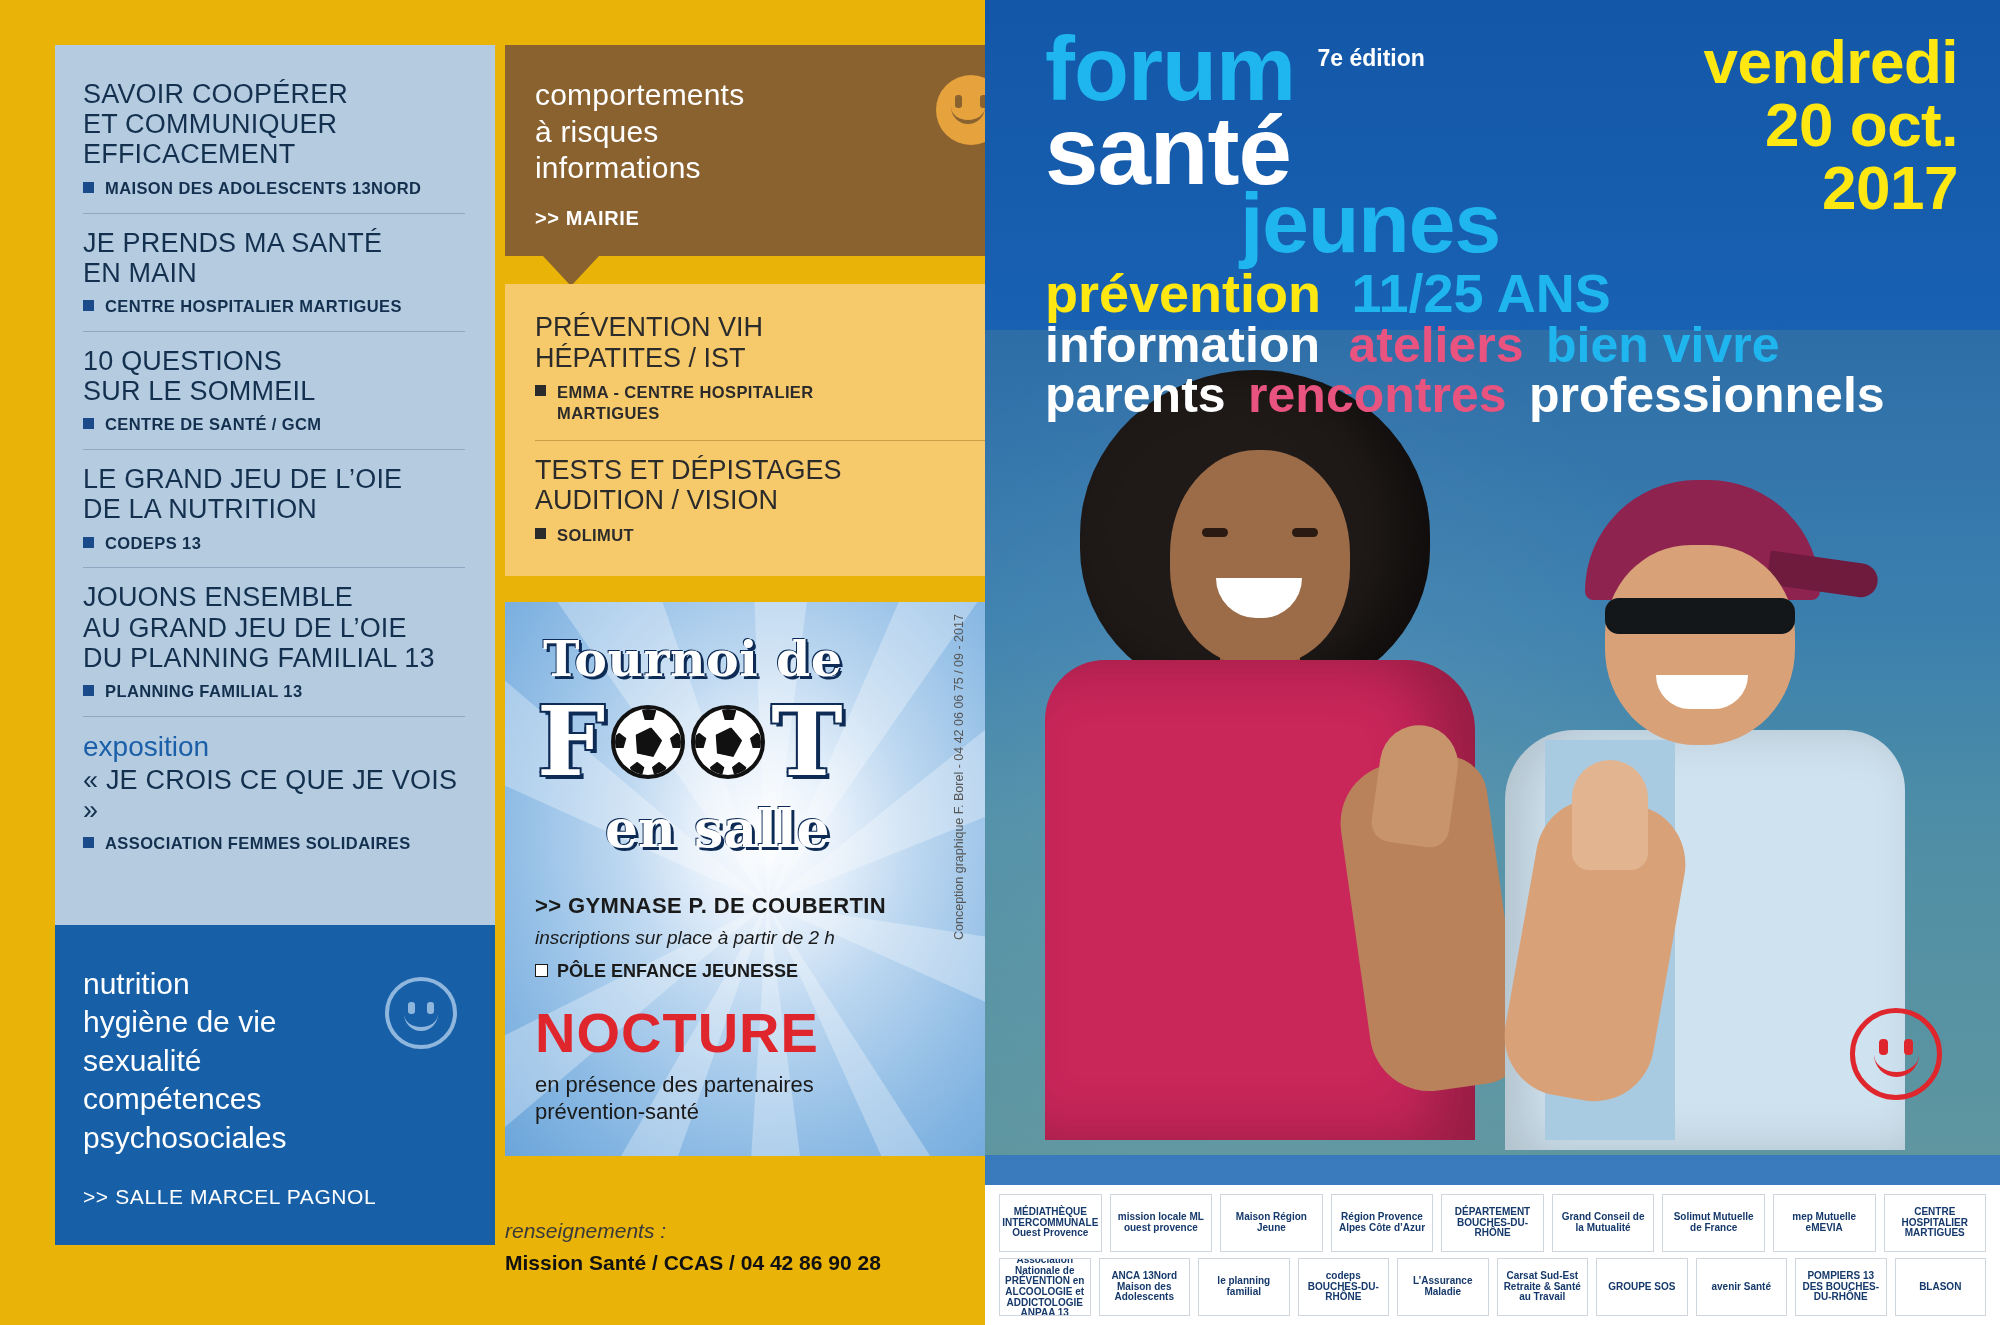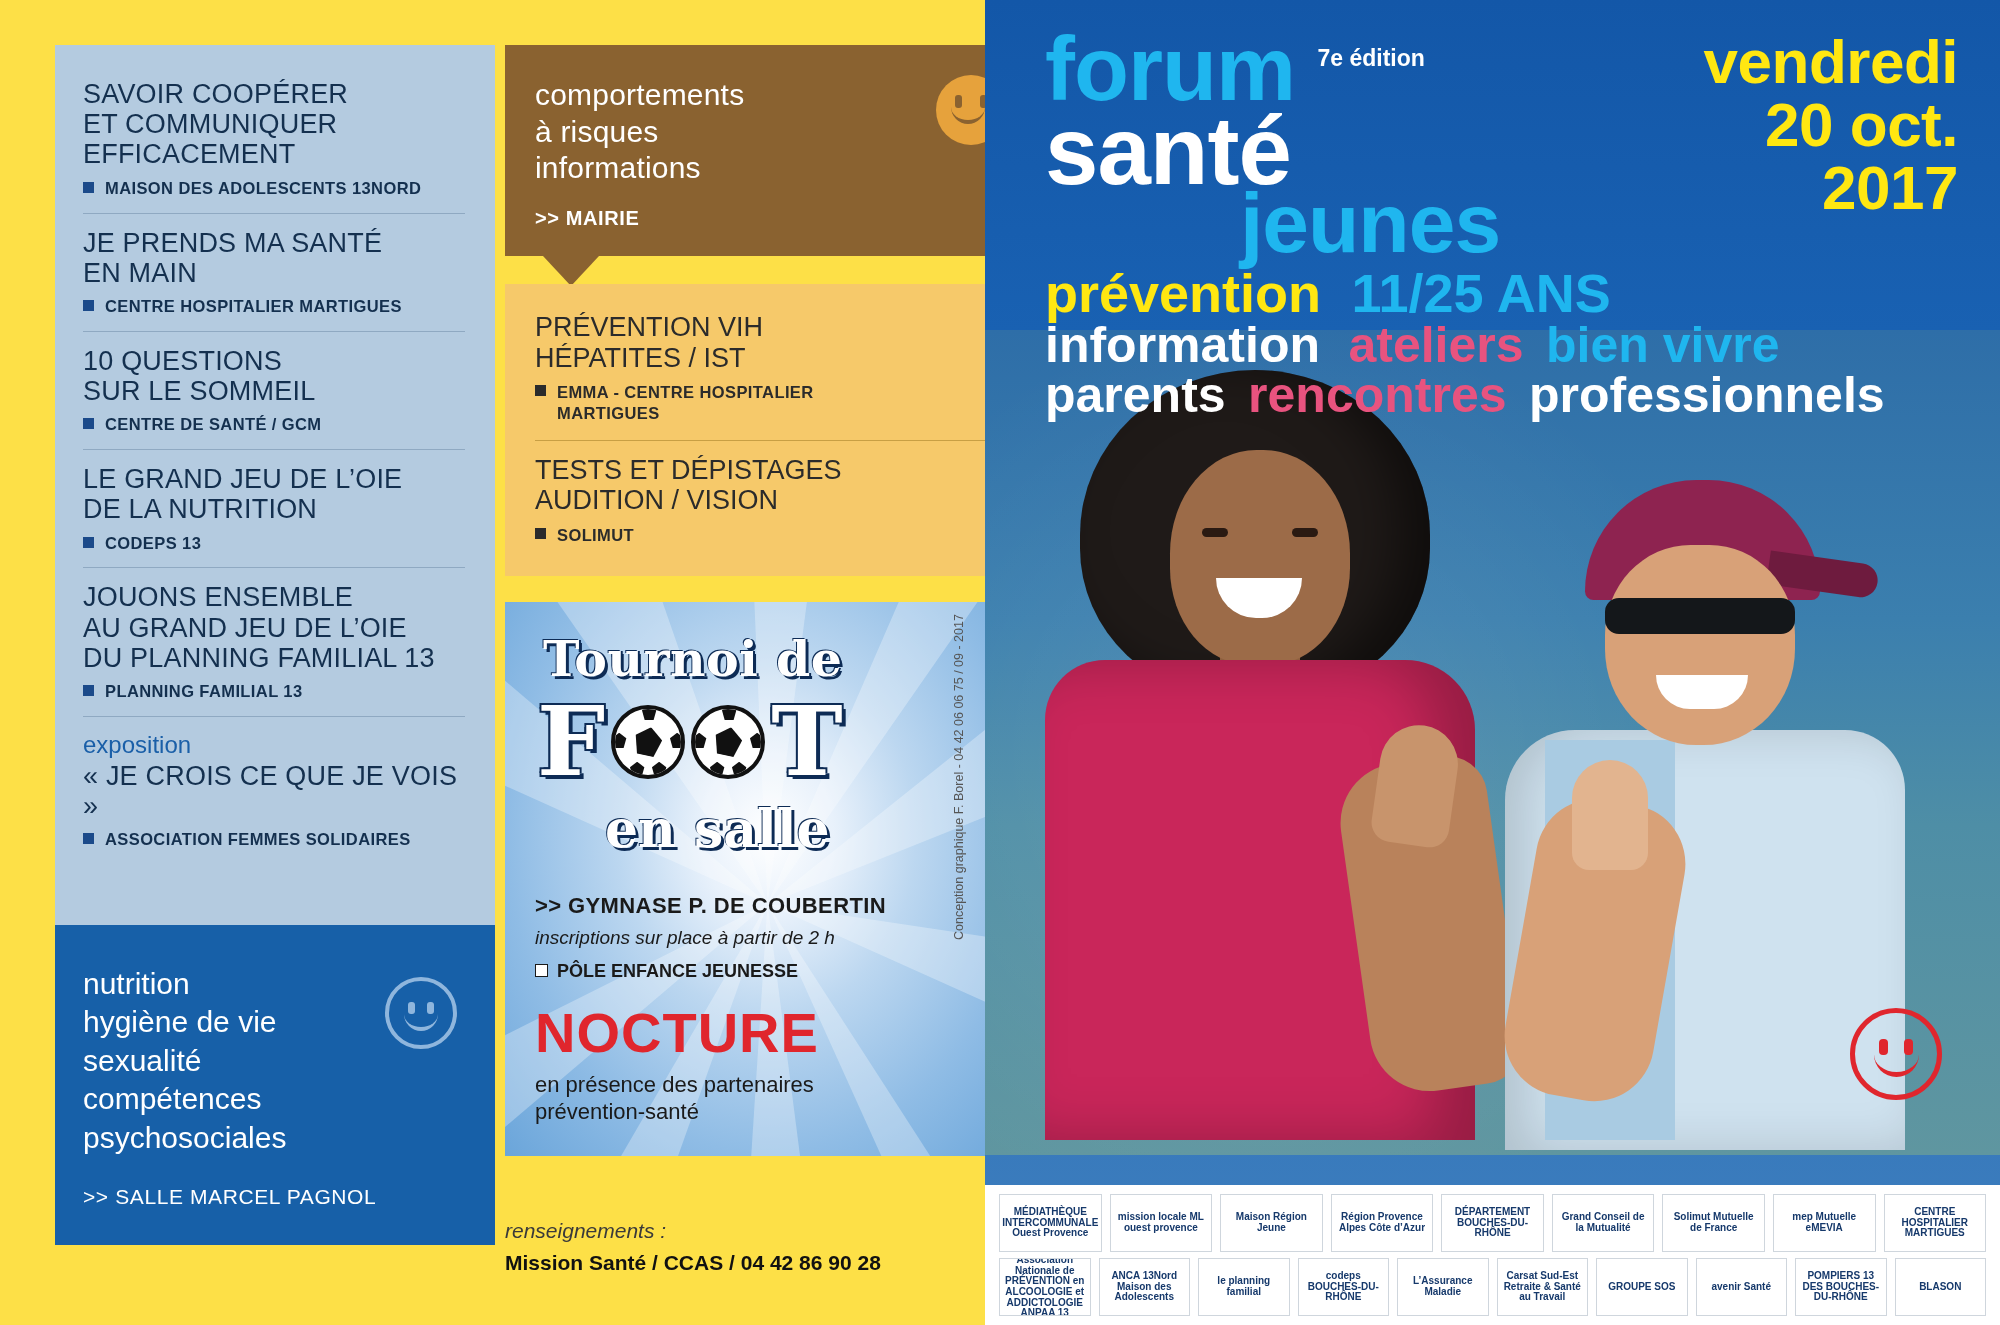--- a/index.html
+++ b/index.html
@@ -10,21 +10,21 @@
     font-family:"Liberation Sans", sans-serif;
     overflow:hidden;
     position:relative;
   }
   .page { position:absolute; inset:0; display:flex; }
 
   
   .left-panel {
     position:relative;
     width:985px; height:100%;
-    background:#fde047;
+    background:#eab308;
     flex:0 0 985px;
   }
 
   
   .col1 {
     position:absolute; left:55px; top:45px; width:440px;
   }
   .col1-top {
     background:#b4cbe0;
     padding:34px 30px 26px 28px;
@@ -40,21 +40,21 @@
     font-size:16.5px; font-weight:bold; color:#14304f;
     letter-spacing:.4px; margin-top:9px; padding-left:22px;
     position:relative; line-height:1.2; white-space:pre-line;
   }
   .topic-org::before {
     content:""; position:absolute; left:0; top:3px;
     width:11px; height:11px; background:#1b4a8a;
   }
   .divider { height:1px; background:#8fa9c2; margin:14px 0 14px; }
   .expo-label {
-    font-size:24px; color:#1a5fa8; margin-bottom:2px;
+    font-size:28px; color:#1a5fa8; margin-bottom:2px;
     font-weight:400;
   }
 
   .col1-bottom {
     background:#1760a8;
     color:#ffffff;
     padding:40px 30px 36px 28px;
     position:relative;
     min-height:275px;
   }

